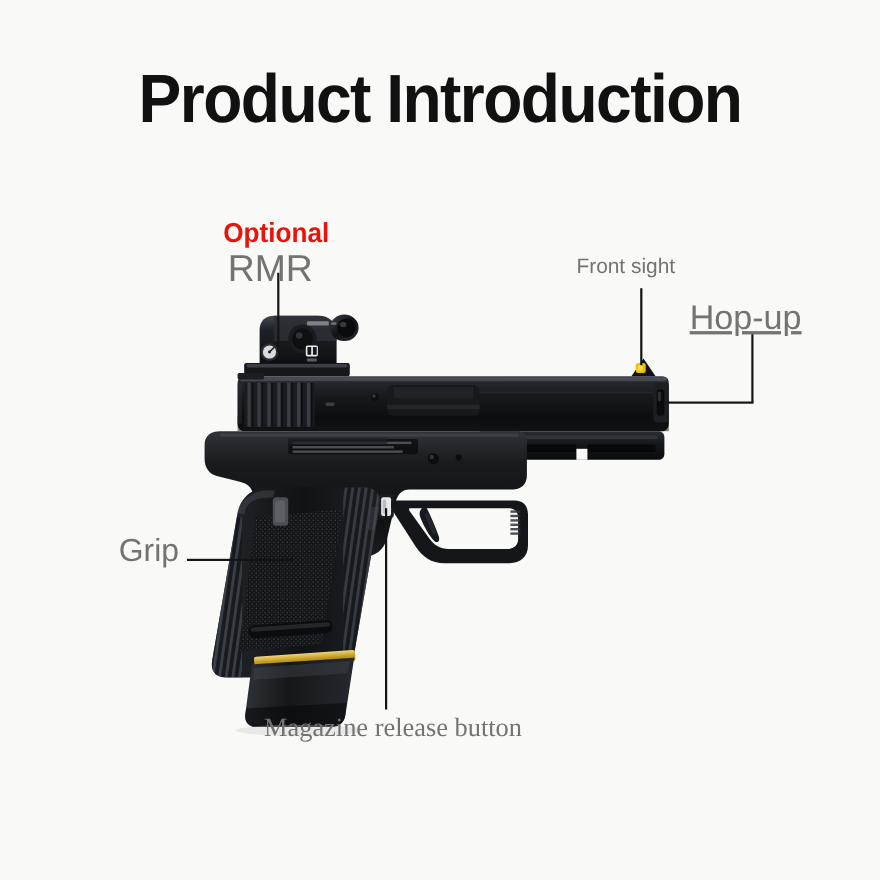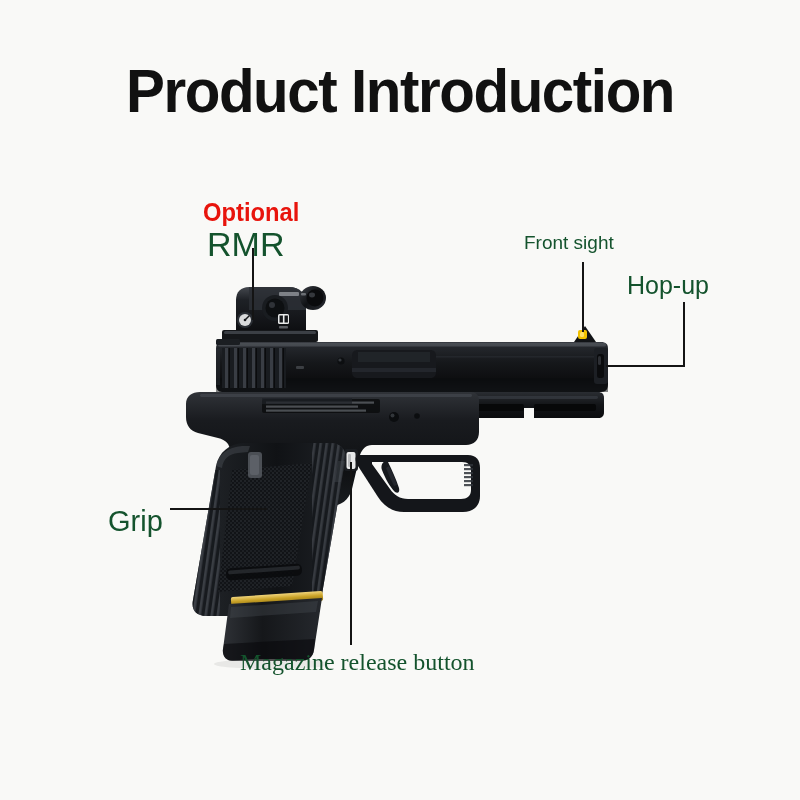--- a/index.html
+++ b/index.html
@@ -26,47 +26,47 @@
     line-height:1.05;
     transform:scaleX(0.94);
     transform-origin:center top;
     white-space:nowrap;
   }
 
   
   .label{
     position:absolute;
     font-family:"Liberation Sans", sans-serif;
-    color:#14532d;
+    color:#737373;
     white-space:nowrap;
     line-height:1.0;
   }
   .lbl-optional{
     left:203px;top:200px;
     font-size:25px;font-weight:bold;
     color:#e8140c;
     transform:scaleX(0.95);transform-origin:left top;
   }
   .lbl-rmr{
     left:207px;top:227px;
     font-size:34px;font-weight:normal;
     letter-spacing:0px;
   }
   .lbl-frontsight{
     left:524px;top:233px;
     font-size:19px;
   }
   .lbl-hopup{
     left:627px;top:273px;
-    font-size:25px;
+    font-size:31px;
+    text-decoration:underline;
   }
   .lbl-grip{
     left:108px;top:487px;
     font-size:29px;
-    margin-top:20px;
   }
   .lbl-magrelease{
     left:240px;top:650px;
     font-size:24px;
     font-family:Liberation Serif, serif;
   }
 
   
   .leader{position:absolute;background:#141414;}
   .leader.v{width:1.6px;}

